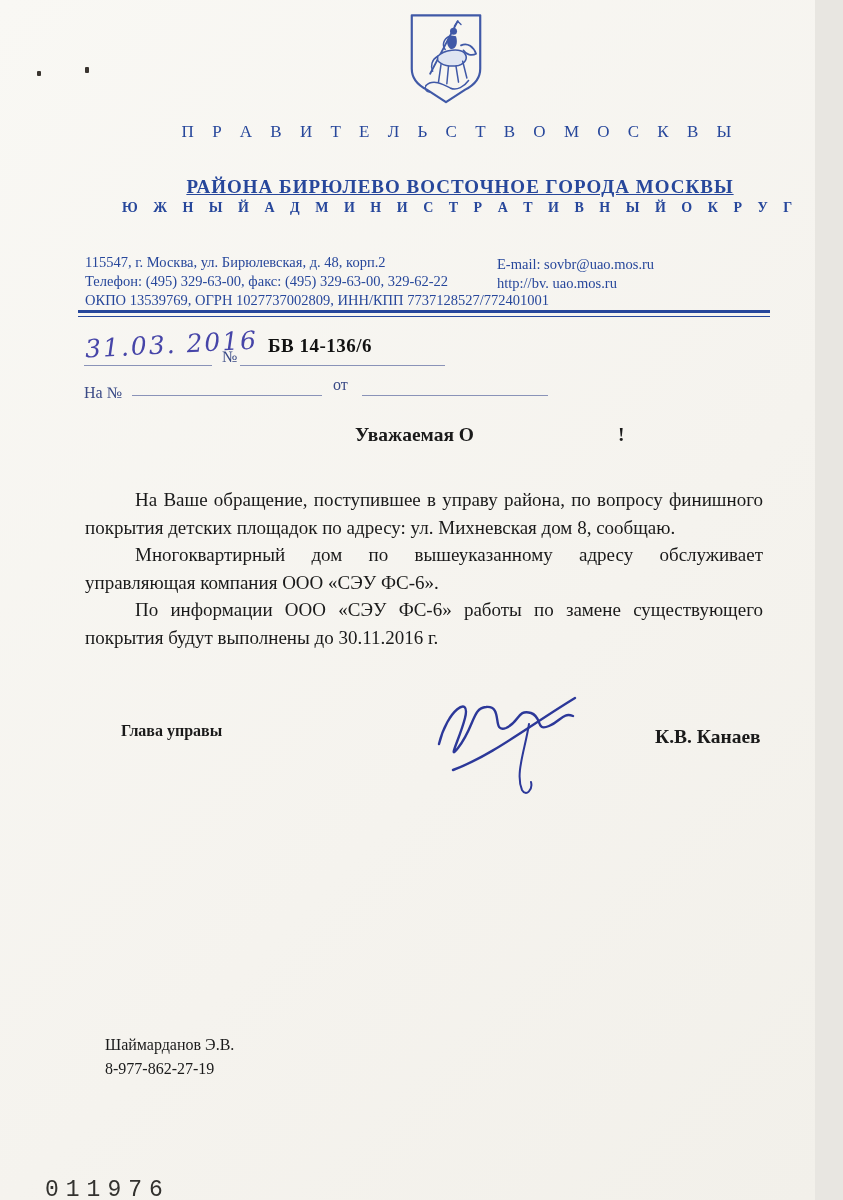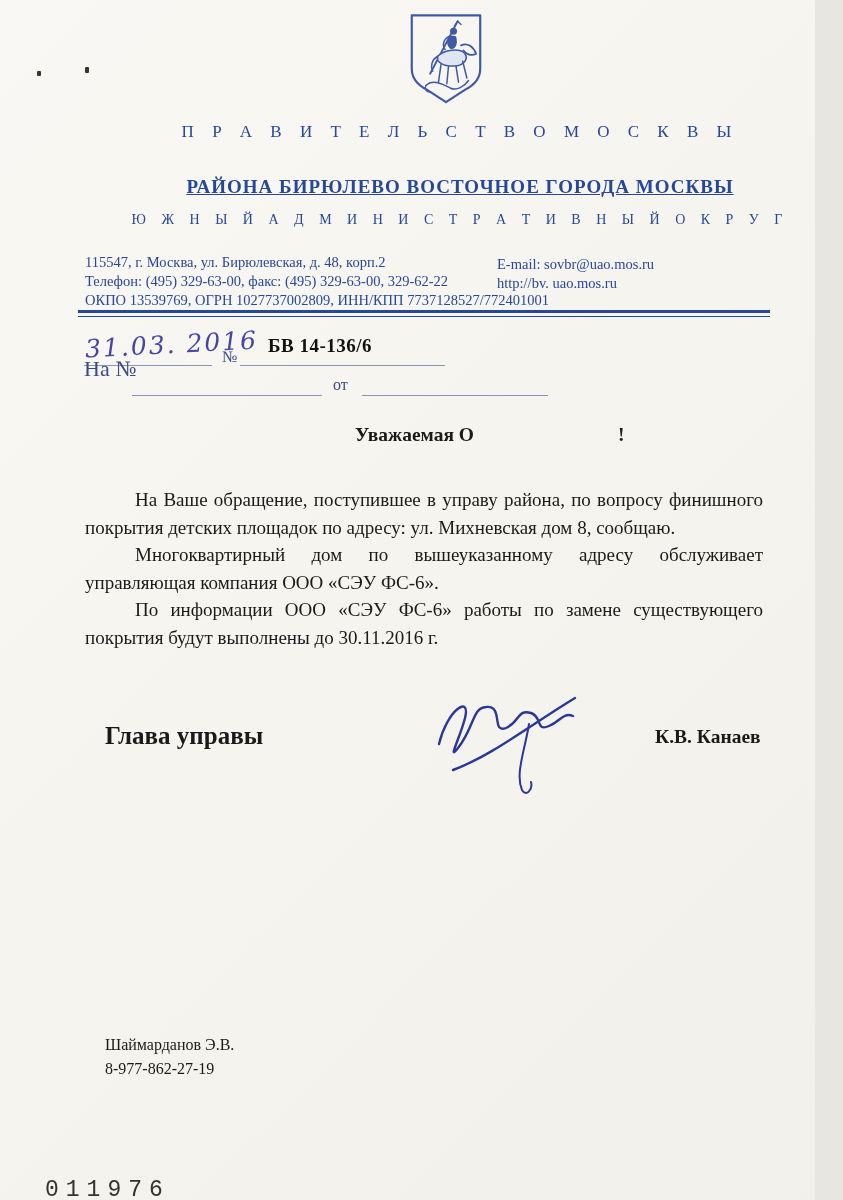--- a/index.html
+++ b/index.html
@@ -17,21 +17,21 @@
     color: #1a1a1a;
   }
   .speck { position: absolute; background: #3a3530; border-radius: 1px; }
 
   
   .crest { position: absolute; left: 398px; top: 12px; width: 96px; height: 96px; }
   .hdr { position: absolute; left: 95px; width: 730px; text-align: center; color: #27479b; }
   .hdr-gov  { top: 122px; font-size: 17px; letter-spacing: 7px; font-weight: 500; }
   .hdr-org1 { top: 152px; font-size: 19px; font-weight: bold; letter-spacing: 1px; }
   .hdr-org2 { top: 176px; font-size: 19px; font-weight: bold; letter-spacing: 1px; text-decoration: underline; }
-  .hdr-dist { top: 212px; font-size: 14px; letter-spacing: 6px; font-weight: 400; }
+  .hdr-dist { top: 200px; font-size: 14px; letter-spacing: 6px; font-weight: 700; }
 
   .contacts-left {
     position: absolute; left: 85px; top: 253px; width: 470px;
     color: #27479b; font-size: 14.5px; line-height: 19px;
   }
   .contacts-right {
     position: absolute; right: 58px; top: 255px; width: 260px;
     color: #27479b; font-size: 14.5px; line-height: 19px; text-align: left;
   }
   .rule {
@@ -44,37 +44,37 @@
     position: absolute; left: 85px; top: 330px;
     font-family: "DejaVu Serif", serif; font-style: italic;
     font-size: 25px; color: #4645a8; letter-spacing: 2px;
     transform: rotate(-3deg);
   }
   .date-underline { position: absolute; left: 84px; top: 365px; width: 128px; border-bottom: 1.5px solid #8a93b8; }
   .no-label { position: absolute; left: 222px; top: 348px; font-size: 16px; color: #3a4a86; }
   .no-value { position: absolute; left: 268px; top: 335px; font-size: 19px; font-weight: bold; color: #111; letter-spacing: 0.5px; }
   .no-underline { position: absolute; left: 240px; top: 365px; width: 205px; border-bottom: 1.5px solid #8a93b8; }
 
-  .na-label { position: absolute; left: 84px; top: 356px; font-size: 22px; color: #3a4a86; }
+  .na-label { position: absolute; left: 84px; top: 384px; font-size: 16px; color: #3a4a86; }
   .na-underline { position: absolute; left: 132px; top: 395px; width: 190px; border-bottom: 1.5px solid #8a93b8; }
   .ot-label { position: absolute; left: 333px; top: 376px; font-size: 16px; color: #3a4a86; }
   .ot-underline { position: absolute; left: 362px; top: 395px; width: 186px; border-bottom: 1.5px solid #8a93b8; }
 
   
   .salutation { position: absolute; left: 355px; top: 424px; font-size: 19.5px; font-weight: bold; }
   .salutation-punct { position: absolute; left: 618px; top: 424px; font-size: 19.5px; font-weight: bold; }
 
   .body-text {
     position: absolute; left: 85px; top: 486px; width: 678px;
     font-size: 19px; line-height: 27.5px; text-align: justify;
   }
   .body-text p { text-indent: 50px; margin: 0; }
 
   
-  .sig-title { position: absolute; left: 105px; top: 722px; font-size: 25px; font-weight: bold; }
+  .sig-title { position: absolute; left: 121px; top: 722px; font-size: 16px; font-weight: bold; }
   .sig-name  { position: absolute; left: 655px; top: 726px; font-size: 19.5px; font-weight: bold; }
   .sig-svg   { position: absolute; left: 425px; top: 682px; width: 185px; height: 115px; }
 
   
   .executor { position: absolute; left: 105px; top: 1033px; font-size: 16px; line-height: 24px; }
 
   
   .stamp {
     position: absolute; left: 45px; top: 1149px;
     font-family: "Liberation Mono", monospace;

